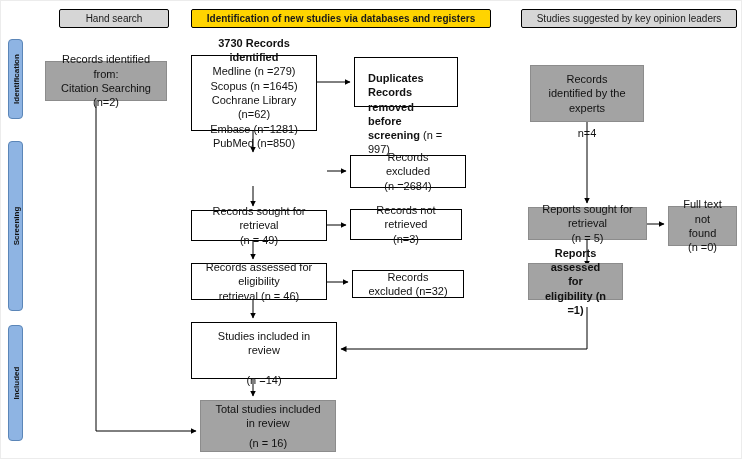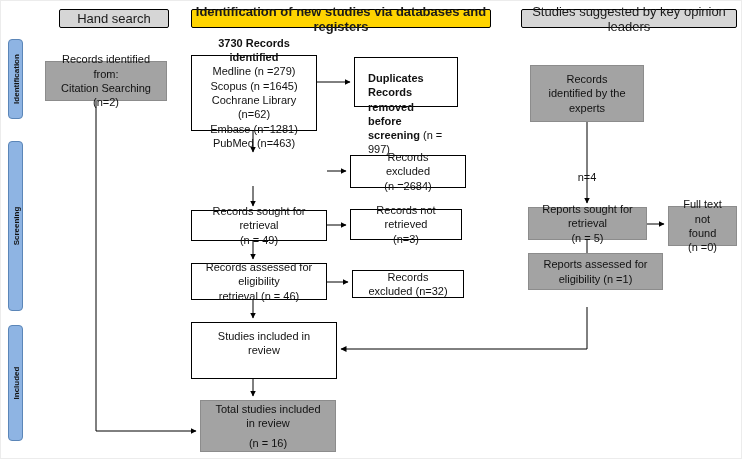--- a/index.html
+++ b/index.html
@@ -1,34 +1,34 @@
 <!DOCTYPE html>
 <html><head>
 <meta charset="utf-8">
 <style>
   html,body{margin:0;padding:0;background:#fff;font-family:"Liberation Sans",sans-serif;}
   #canvas{position:relative;width:742px;height:459px;background:#fff;border:1px solid #ececec;box-sizing:border-box;overflow:hidden;}
   svg.arrows{position:absolute;left:0;top:0;width:742px;height:459px;pointer-events:none;}
 
   .hdr{position:absolute;height:19px;display:flex;align-items:center;justify-content:center;
-       font-size:13px;border:1px solid #000;background:#d6d6d6;border-radius:2px;
+       font-size:10px;border:1px solid #000;background:#d6d6d6;border-radius:2px;
        box-sizing:border-box;text-align:center;color:#1a1a1a;}
   .hdr.yellow{background:#ffd400;font-weight:bold;}
 
   .stage{position:absolute;width:15px;background:#8eb4e3;border:1px solid #5b86b8;border-radius:4px;box-sizing:border-box;}
   .stage span{position:absolute;left:50%;top:50%;transform:translate(-50%,-50%) rotate(-90deg);
        white-space:nowrap;font-size:8px;font-weight:bold;color:#111;}
 
   .box{position:absolute;border:1px solid #000;background:#fff;font-size:11px;line-height:1.3;
        display:flex;flex-direction:column;align-items:center;justify-content:center;
        text-align:center;padding:13px;box-sizing:border-box;color:#111;}
   .box.gray{background:#a3a3a3;border:1px solid #8c8c8c;}
   .box .b{font-weight:bold;}
   .left-align{align-items:flex-start;text-align:left;}
-  .tall-top{justify-content:flex-start;padding-top:6px;gap:44px;}
+  .tall-top{justify-content:flex-start;padding-top:6px;}
   .gap14{margin-top:15px;}
   .gap10{margin-top:11px;}
   .gap6{margin-top:6px;}
 </style>
 </head>
 <body>
 
 <div id="canvas">
 
   <svg class="arrows" viewBox="0 0 742 459">
@@ -91,21 +91,21 @@
     <span>Records identified from:</span>
     <span>Citation Searching (n=2)</span>
   </div>
 
   <div class="box" style="left:190px;top:54px;width:126px;height:76px;">
     <span class="b">3730 Records identified</span>
     <span>Medline (n =279)</span>
     <span>Scopus (n =1645)</span>
     <span>Cochrane Library (n=62)</span>
     <span>Embase (n=1281)</span>
-    <span>PubMed (n=463)</span>
+    <span>PubMed (n=850)</span>
   </div>
 
   <div class="box left-align" style="left:353px;top:56px;width:104px;height:50px;justify-content:flex-start;">
     <div><span class="b">Duplicates Records removed before screening</span>
     <span>(n = 997)</span></div>
   </div>
 
 
   <div class="box" style="left:349px;top:154px;width:116px;height:33px;">
     <span>Records excluded</span>
@@ -149,18 +149,18 @@
   <div class="box gray" style="left:527px;top:206px;width:119px;height:33px;">
     <span>Reports sought for retrieval</span>
     <span>(n = 5)</span>
   </div>
 
   <div class="box gray" style="left:667px;top:205px;width:69px;height:40px;">
     <span>Full text not found</span>
     <span>(n =0)</span>
   </div>
 
-  <div class="box gray" style="left:527px;top:252px;width:135px;height:37px;">
+  <div class="box gray" style="left:527px;top:262px;width:95px;height:37px;font-weight:bold;">
     <span>Reports assessed for</span>
     <span>eligibility (n =1)</span>
   </div>
 
 </div>
 
 </body></html>

